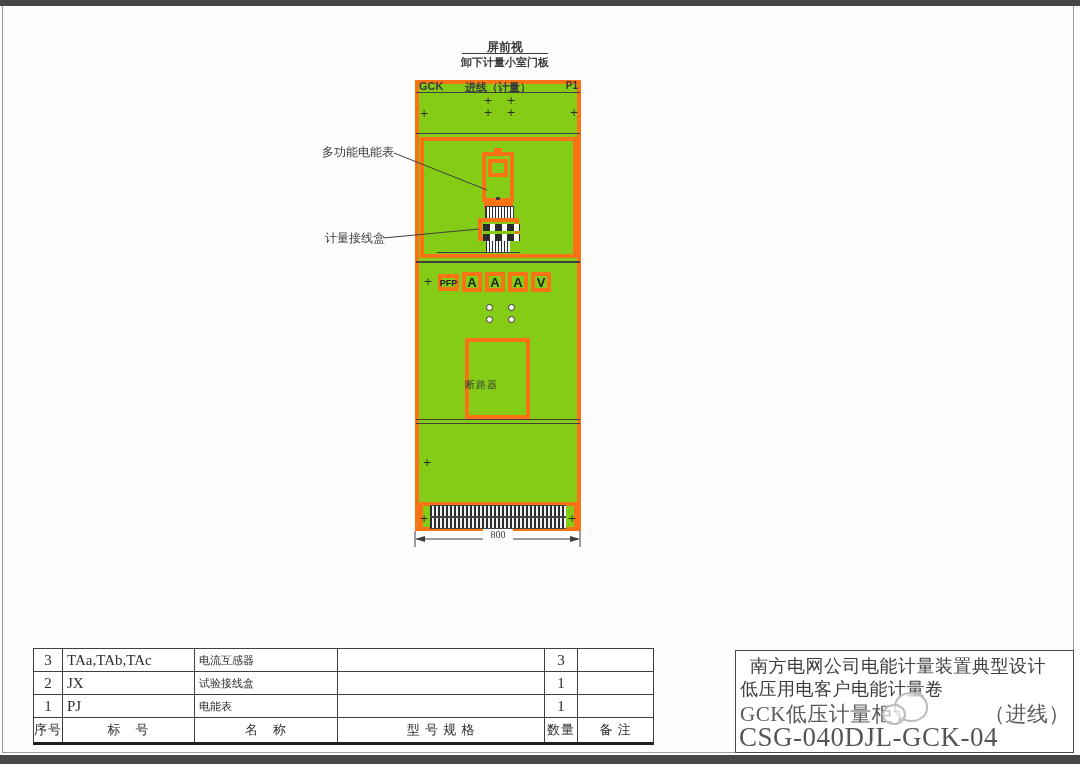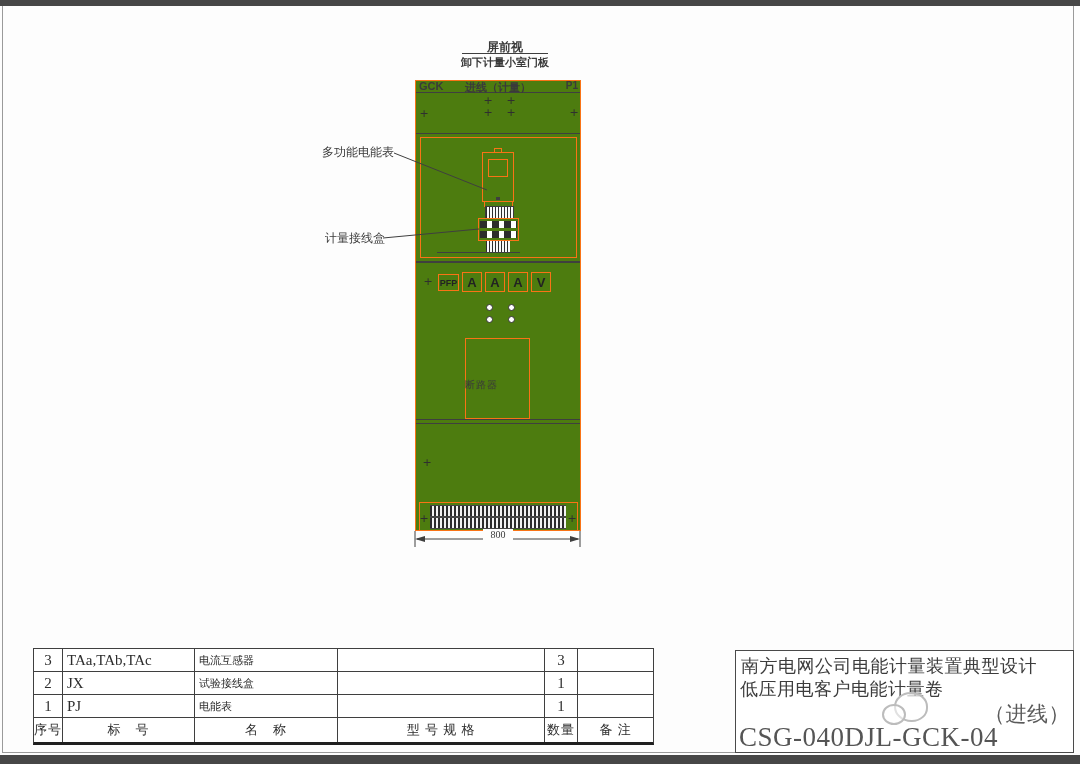--- a/index.html
+++ b/index.html
@@ -2,21 +2,21 @@
 <html><head>
 <meta charset="utf-8">
 <style>
   html,body{margin:0;padding:0;background:#fff;}
   #stage{position:relative;width:1080px;height:764px;background:#fdfdfd;overflow:hidden;
          font-family:"Liberation Serif", serif;color:#3a3a3a;}
   .abs{position:absolute;box-sizing:border-box;}
   .ln{position:absolute;background:#3f3f3f;}
   .frame{position:absolute;background:#9a9a9a;}
   .bar{position:absolute;background:#474747;}
-  .bx{position:absolute;box-sizing:border-box;border:1px solid #f97316;background:#4d7c0f;}
+  .bx{position:absolute;box-sizing:border-box;border:4px solid #f97316;background:#84cc16;}
   .txt{position:absolute;white-space:nowrap;}
   .screw{position:absolute;width:12px;height:12px;line-height:11px;text-align:center;
          font:11px "DejaVu Sans",sans-serif;color:#2f2f2f;margin:-6px 0 0 -6px;}
   .stripes{position:absolute;background:repeating-linear-gradient(90deg,#2e2e2e 0 1px,#fafafa 1px 3px);}
   .grille{position:absolute;background:repeating-linear-gradient(90deg,#2b2b2b 0 2px,#f2f2f2 2px 4px);
           border-top:1px solid #444;border-bottom:1px solid #444;}
   .meterbox{display:flex;align-items:center;justify-content:center;
             font:bold 13px "Liberation Sans",sans-serif;color:#222;}
   .circ{position:absolute;width:5px;height:5px;border:1px solid #333;border-radius:50%;background:#fff;}
   
@@ -154,22 +154,23 @@
 
     <div class="c hd lr">序号</div>
     <div class="c hd lr">标　号</div>
     <div class="c hd lr">名　称</div>
     <div class="c hd lr">型 号 规 格</div>
     <div class="c hd lr">数量</div>
     <div class="c hd lr lc">备 注</div>
   </div>
 
   <div id="tblock">
-    <div class="tb1 txt" style="position:absolute;">南方电网公司电能计量装置典型设计</div>
+    <div class="tb1 txt" style="position:absolute;margin-left:9px;">南方电网公司电能计量装置典型设计</div>
     <div class="tb2 txt" style="position:absolute;">低压用电客户电能计量卷</div>
+    <div class="tb3 txt" style="left:4px;">GCK低压计量柜讠</div>
     <div class="tb3 txt" style="left:248px;">（进线）</div>
     <div class="tb4 txt" style="position:absolute;">CSG-040DJL-GCK-04</div>
   </div>
 
   <div id="wmark">
     <div class="wbub1"></div>
     <div class="wbub2"></div>
   </div>
 
 </div>

